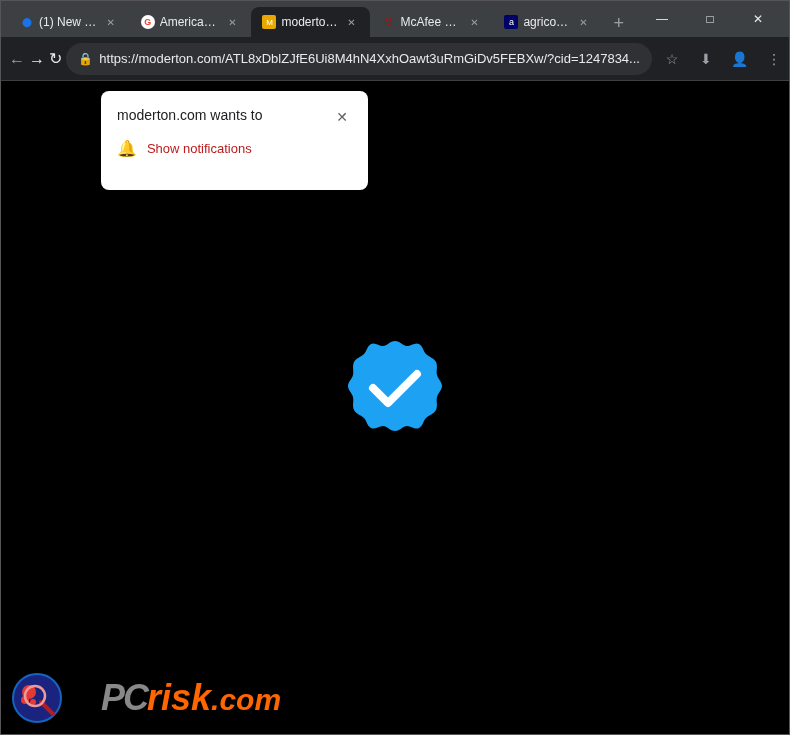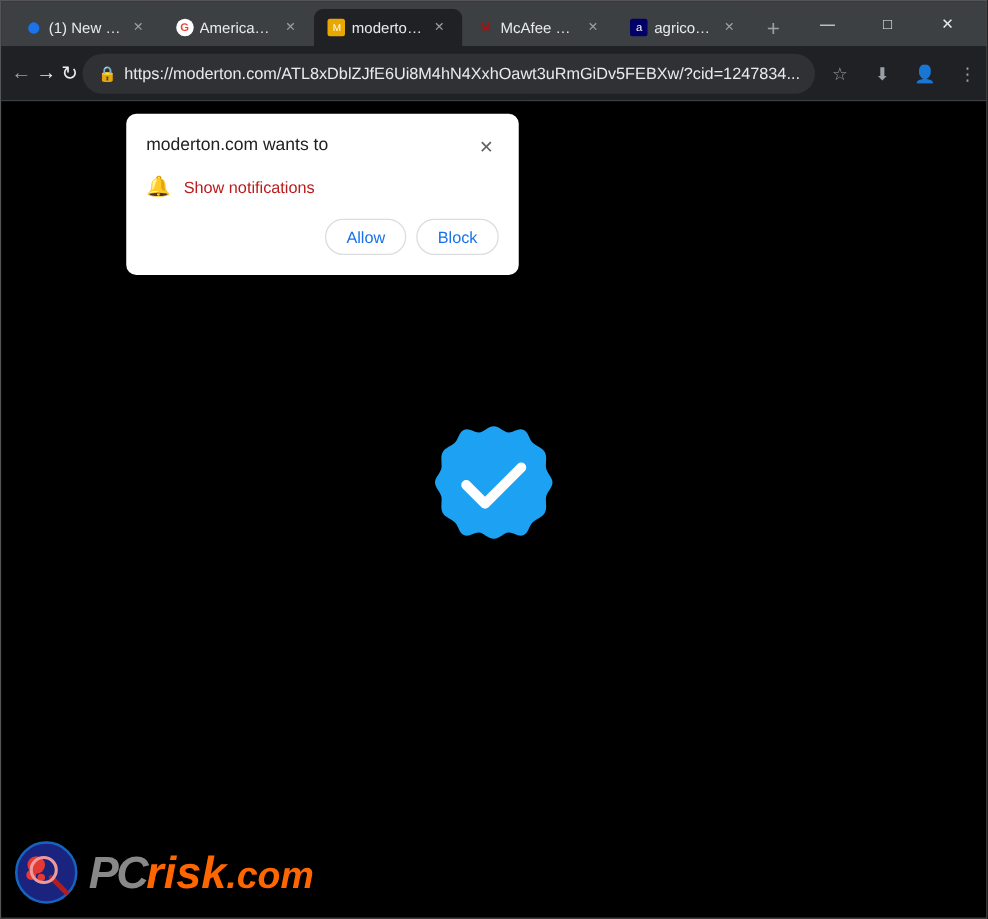--- a/index.html
+++ b/index.html
@@ -193,21 +193,21 @@
       background: #000;
       position: relative;
       overflow: hidden;
     }
 
     
     .notification-popup {
       position: absolute;
       top: 10px;
       left: 100px;
-      width: 314px;
+      width: 267px;
       background: #fff;
       border-radius: 8px;
       box-shadow: 0 4px 20px rgba(0,0,0,0.4);
       padding: 16px;
       z-index: 100;
     }
 
     .popup-header {
       display: flex;
       justify-content: space-between;
@@ -373,24 +373,20 @@
   <div class="page-content">
 
     <div class="notification-popup">
       <div class="popup-header">
         <span class="popup-title">moderton.com wants to</span>
         <span class="popup-close">✕</span>
       </div>
       <div class="popup-notification-row">
         <span class="bell-icon">🔔</span>
         <span class="notification-label">Show notifications</span>
-      </div>
-      <div class="popup-buttons">
-        <button class="btn-allow">Allow</button>
-        <button class="btn-block">Block</button>
       </div>
     </div>
 
     <div class="verified-badge-container">
       <svg class="verified-badge" viewBox="0 0 120 120" xmlns="http://www.w3.org/2000/svg">
 
         <path d="M60 5
           C65 5, 68 10, 72 10
           C76 10, 80 6, 84 8
           C88 10, 88 15, 91 18
@@ -425,21 +421,21 @@
       <svg class="pcrisk-logo" viewBox="0 0 52 52" xmlns="http://www.w3.org/2000/svg">
         <circle cx="26" cy="26" r="24" fill="#1a237e" stroke="#1565c0" stroke-width="2"></circle>
         <circle cx="18" cy="20" r="7" fill="#e53935"></circle>
         <circle cx="14" cy="28" r="4" fill="#e53935"></circle>
         <circle cx="22" cy="30" r="3" fill="#e53935"></circle>
 
         <line x1="30" y1="30" x2="42" y2="42" stroke="#b71c1c" stroke-width="4" stroke-linecap="round"></line>
         <circle cx="24" cy="24" r="10" fill="none" stroke="#ef9a9a" stroke-width="2.5"></circle>
       </svg>
 
-      <div style="display:flex;align-items:baseline;">
+      <div style="display:flex;align-items:baseline;margin-left:30px;">
         <span style="font-size:36px;font-weight:900;font-style:italic;color:#888;font-family:Arial,sans-serif;letter-spacing:-2px;">PC</span>
         <span style="font-size:36px;font-weight:900;font-style:italic;color:#ff6600;font-family:Arial,sans-serif;">risk</span>
         <span style="font-size:30px;font-weight:700;font-style:italic;color:#ff6600;font-family:Arial,sans-serif;">.com</span>
       </div>
     </div>
 
   </div>
 </div>
 
 </body></html>

